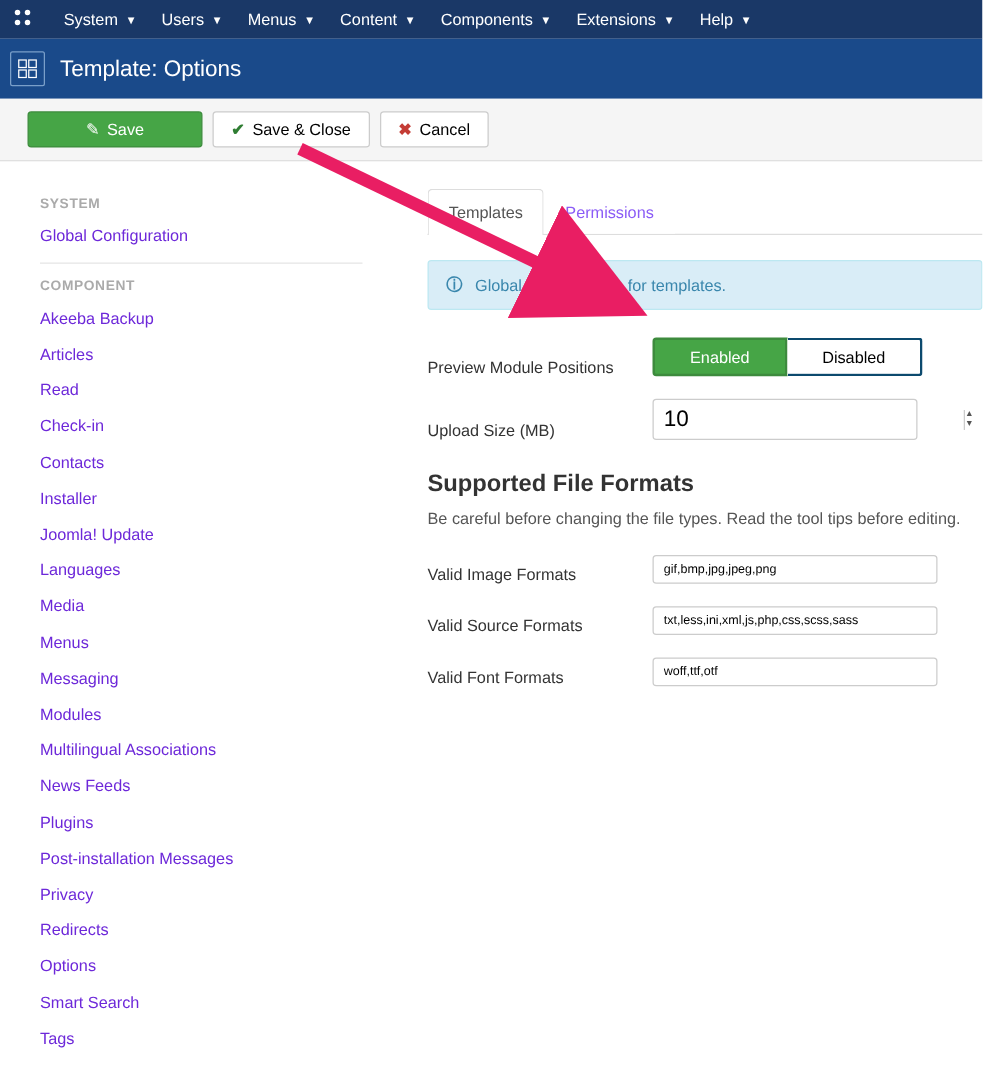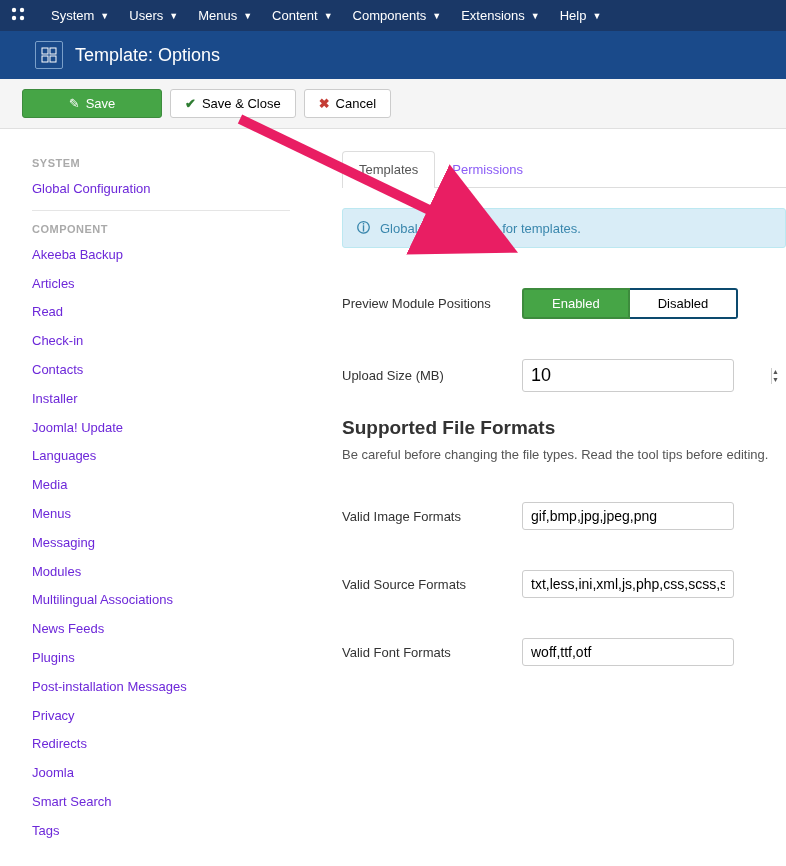--- a/index.html
+++ b/index.html
@@ -1,53 +1,53 @@
 <!DOCTYPE html>
 <html><head>
 <meta charset="utf-8">
 <style>
 * { box-sizing: border-box; margin: 0; padding: 0; }
 body { font-family: -apple-system, Helvetica, Arial, sans-serif; font-size: 13px; color: #333; background: #fff; width: 786px; }
 .topnav { background: #1a3867; color: #fff; display: flex; align-items: center; height: 31px; padding: 0 10px; }
 .topnav .brand { margin-right: 15px; }
 .topnav .menu-item { color: #fff; padding: 0 10px; font-size: 13px; display: flex; align-items: center; cursor: pointer; }
 .topnav .menu-item .caret { margin-left: 6px; font-size: 9px; }
-.titlebar { background: #1a4a8a; color: #fff; display: flex; align-items: center; height: 48px; padding: 0 35px; }
+.titlebar { background: #1a4a8a; color: #fff; display: flex; align-items: center; height: 48px; padding: 0 8px; }
 .titlebar .icon-box { width: 28px; height: 28px; border: 1px solid #7a9fc9; border-radius: 2px; display: flex; align-items: center; justify-content: center; margin-right: 12px; }
 .titlebar .title { font-size: 18px; font-weight: 400; }
 .toolbar { background: #f5f5f5; border-bottom: 1px solid #e0e0e0; padding: 10px 22px; display: flex; gap: 8px; }
 .btn { border-radius: 3px; padding: 6px 14px; font-size: 13px; cursor: pointer; display: flex; align-items: center; gap: 6px; border: 1px solid #ccc; background: #fff; }
 .btn-green { background: #46a546; border-color: #3d8b3d; color: #fff; min-width: 140px; justify-content: center; }
 .btn .icon-g { color: #2f7d32; font-weight: bold; }
 .btn .icon-r { color: #c43c35; font-weight: bold; }
 .main { display: flex; padding: 22px 0 22px 22px; }
 .sidebar { width: 278px; flex-shrink: 0; }
 .side-heading { color: #aaa; font-size: 11px; font-weight: bold; letter-spacing: 0.5px; padding: 6px 10px; }
 .side-link { display: block; padding: 4px 10px; color: #6d28d9; font-size: 13px; text-decoration: none; cursor: pointer; line-height: 1.6; }
 .side-divider { border: none; border-top: 1px solid #e5e5e5; margin: 6px 10px; }
 .content { flex: 1; padding-left: 42px; }
 .tabs { display: flex; border-bottom: 1px solid #ddd; margin-bottom: 20px; }
 .tab { padding: 10px 16px; border: 1px solid transparent; border-bottom: none; font-size: 13px; color: #8b5cf6; cursor: pointer; background: #fff; }
 .tab.active { border-color: #ddd; border-radius: 4px 4px 0 0; color: #555; background: #fff; margin-bottom: -1px; }
 .info-box { background: #d9edf7; border: 1px solid #bce8f1; color: #3a87ad; padding: 10px 14px; border-radius: 3px; margin-bottom: 22px; display: flex; align-items: center; gap: 10px; font-size: 13px; }
 .info-box .info-icon { color: #3a87ad; font-weight: bold; }
-.form-row { display: flex; align-items: center; margin-bottom: 18px; margin-top: 40px; }
+.form-row { display: flex; align-items: flex-end; margin-bottom: 18px; }
 .form-label { width: 180px; color: #333; font-size: 13px; }
 .toggle-group { display: flex; }
 .toggle-btn { padding: 6px 28px; font-size: 13px; border: 2px solid #0c4a6e; background: #fff; cursor: pointer; }
 .toggle-btn:first-child { border-radius: 3px 0 0 3px; }
 .toggle-btn:last-child { border-radius: 0 3px 3px 0; border-left: none; }
 .toggle-btn.active-green { background: #46a546; border-color: #3d8b3d; color: #fff; }
 .num-input-wrap { display: flex; align-items: center; border: 1px solid #ccc; border-radius: 3px; width: 212px; background: #fff; }
 .num-input { border: none; padding: 5px 8px; font-size: 18px; flex: 1; outline: none; background: transparent; }
 .num-spin { width: 18px; display: flex; flex-direction: column; border-left: 1px solid #ccc; }
 .num-spin span { font-size: 7px; text-align: center; line-height: 8px; cursor: pointer; color: #555; }
 .section-heading { font-weight: bold; font-size: 19px; margin: 25px 0 8px; color: #333; }
 .section-sub { color: #555; font-size: 13px; margin-bottom: 22px; }
-.text-input { border: 1px solid #ccc; border-radius: 3px; padding: 5px 8px; font-size: 14px; width: 212px; background: #fff; }
+.text-input { border: 1px solid #ccc; border-radius: 3px; padding: 5px 8px; font-size: 10px; width: 228px; background: #fff; }
 .arrow-svg { position: absolute; pointer-events: none; }
 .content-wrap { position: relative; }
 </style>
 </head>
 <body>
 
 <div class="topnav">
   <span class="brand">
     <svg width="16" height="16" viewBox="0 0 16 16">
         <g fill="#fff">
@@ -147,21 +147,21 @@
         <a class="side-link">Media</a>
         <a class="side-link">Menus</a>
         <a class="side-link">Messaging</a>
         <a class="side-link">Modules</a>
         <a class="side-link">Multilingual Associations</a>
         <a class="side-link">News Feeds</a>
         <a class="side-link">Plugins</a>
         <a class="side-link">Post-installation Messages</a>
         <a class="side-link">Privacy</a>
         <a class="side-link">Redirects</a>
-        <a class="side-link">Joomla</a>
+        <a class="side-link">Options</a>
         <a class="side-link">Smart Search</a>
         <a class="side-link">Tags</a>
       </div>
   </div>
 
   <div class="content">
     <div class="tabs">
       <div class="tab active">Templates</div>
       <div class="tab">Permissions</div>
     </div>

